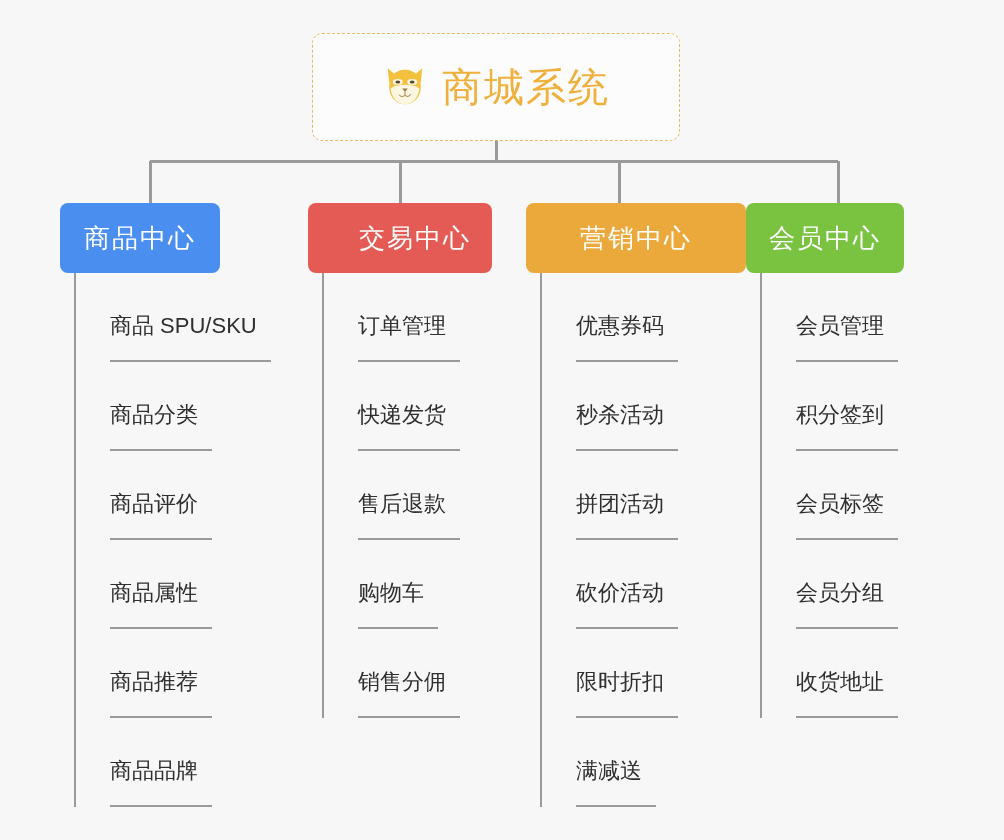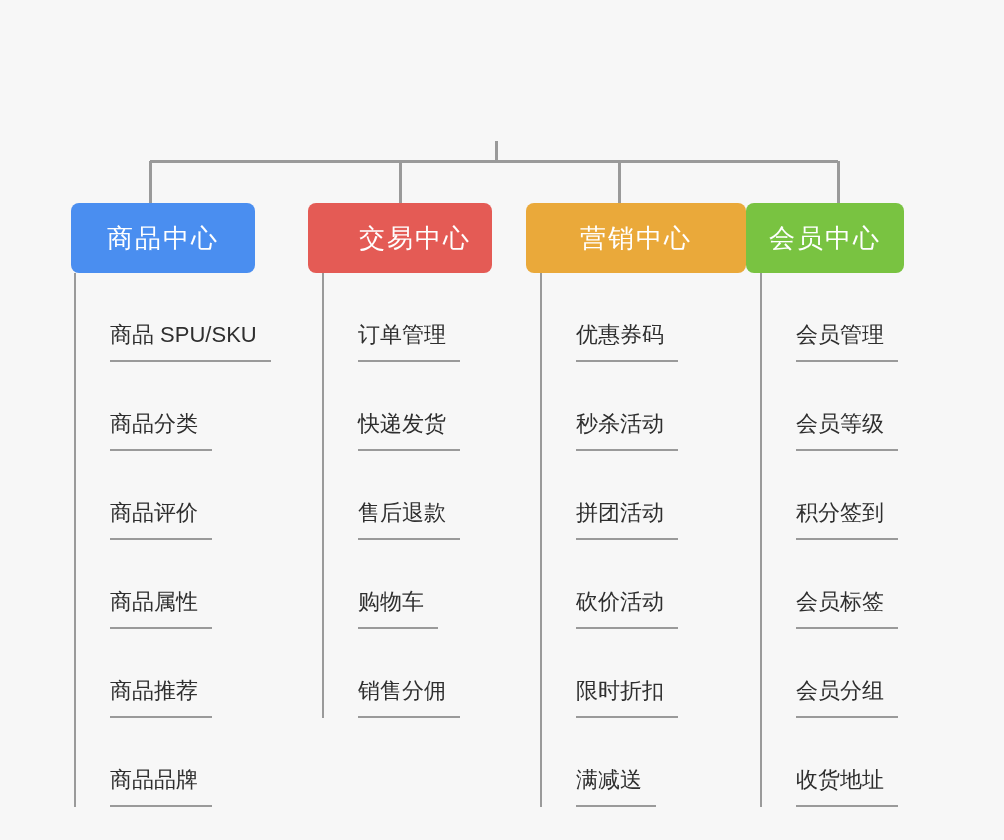--- a/index.html
+++ b/index.html
@@ -97,40 +97,57 @@
     align-items: flex-end;
     padding-left: 34px;
   }
   .leaf-label {
     display: inline-block;
     font-size: 22px;
     line-height: 1.25;
     color: #2f2f2f;
     white-space: nowrap;
     border-bottom: 2px solid #9a9a9a;
-    padding: 0 14px 12px 0;
+    padding: 0 14px 21px 0;
     margin-bottom: 0;
   }
 
   
   #branch-1 { left: 60px;  }
   #branch-2 { left: 308px; }
   #branch-3 { left: 526px; }
   #branch-4 { left: 746px; }
 
-  #branch-1 .branch-header { width: 184px; background: #4a8ef0; margin-left: 11px; }
+  #branch-1 .branch-header { width: 160px; background: #4a8ef0; }
   #branch-2 .branch-header { width: 184px; background: #e45b55; padding-left: 30px; }
   #branch-3 .branch-header { width: 220px; background: #eaa93a; }
   #branch-4 .branch-header { width: 158px; background: #79c341; }
 </style>
 </head>
 <body>
 
 <div id="mindmap">
 
+  <div class="root-node">
+    <svg class="root-icon" viewBox="0 0 64 64" aria-hidden="true">
+      <path d="M8 6 L10 26 L20 16 Z" fill="#f4c13f"></path>
+      <path d="M56 6 L54 26 L44 16 Z" fill="#f4c13f"></path>
+      <path d="M32 8 C46 8 54 18 54 32 C54 46 44 56 32 56 C20 56 10 46 10 32 C10 18 18 8 32 8 Z" fill="#f4c13f"></path>
+      <path d="M12 34 C18 30 24 29 32 29 C40 29 46 30 52 34 C51 46 43 56 32 56 C21 56 13 46 12 34 Z" fill="#fdf6e3"></path>
+      <ellipse cx="22" cy="25" rx="7" ry="4" fill="#fdf6e3"></ellipse>
+      <ellipse cx="42" cy="25" rx="7" ry="4" fill="#fdf6e3"></ellipse>
+      <ellipse cx="22" cy="25" rx="3.4" ry="2.2" fill="#5a4528"></ellipse>
+      <ellipse cx="42" cy="25" rx="3.4" ry="2.2" fill="#5a4528"></ellipse>
+      <path d="M28 34 h8 l-4 5 Z" fill="#9a7b3f"></path>
+      <path d="M32 39 v4" stroke="#b79a63" stroke-width="1.6" fill="none"></path>
+      <path d="M24 43 q4 5 8 0" stroke="#b79a63" stroke-width="1.6" fill="none"></path>
+      <path d="M32 43 q4 5 8 -1" stroke="#b79a63" stroke-width="1.6" fill="none"></path>
+    </svg>
+    <span class="root-title">商城系统</span>
+  </div>
 
   <svg class="connector-layer" aria-hidden="true">
     <g stroke="#9a9a9a" stroke-width="3" fill="none" shape-rendering="crispEdges">
       <line x1="496" y1="141" x2="496" y2="161"></line>
       <line x1="150" y1="161" x2="838" y2="161"></line>
       <line x1="150" y1="161" x2="150" y2="203"></line>
       <line x1="400" y1="161" x2="400" y2="203"></line>
       <line x1="619" y1="161" x2="619" y2="203"></line>
       <line x1="838" y1="161" x2="838" y2="203"></line>
     </g>
@@ -213,23 +230,20 @@
 
   <div class="branch" id="branch-4">
     <div class="branch-header">
       <span>会员中心</span>
     </div>
     <ul class="leaf-list">
       <li class="leaf-item">
           <span class="leaf-label">会员管理</span>
         </li>
       <li class="leaf-item">
-          <span class="leaf-label">会员等级</span>
-        </li>
-      <li class="leaf-item">
           <span class="leaf-label">积分签到</span>
         </li>
       <li class="leaf-item">
           <span class="leaf-label">会员标签</span>
         </li>
       <li class="leaf-item">
           <span class="leaf-label">会员分组</span>
         </li>
       <li class="leaf-item">
           <span class="leaf-label">收货地址</span>

